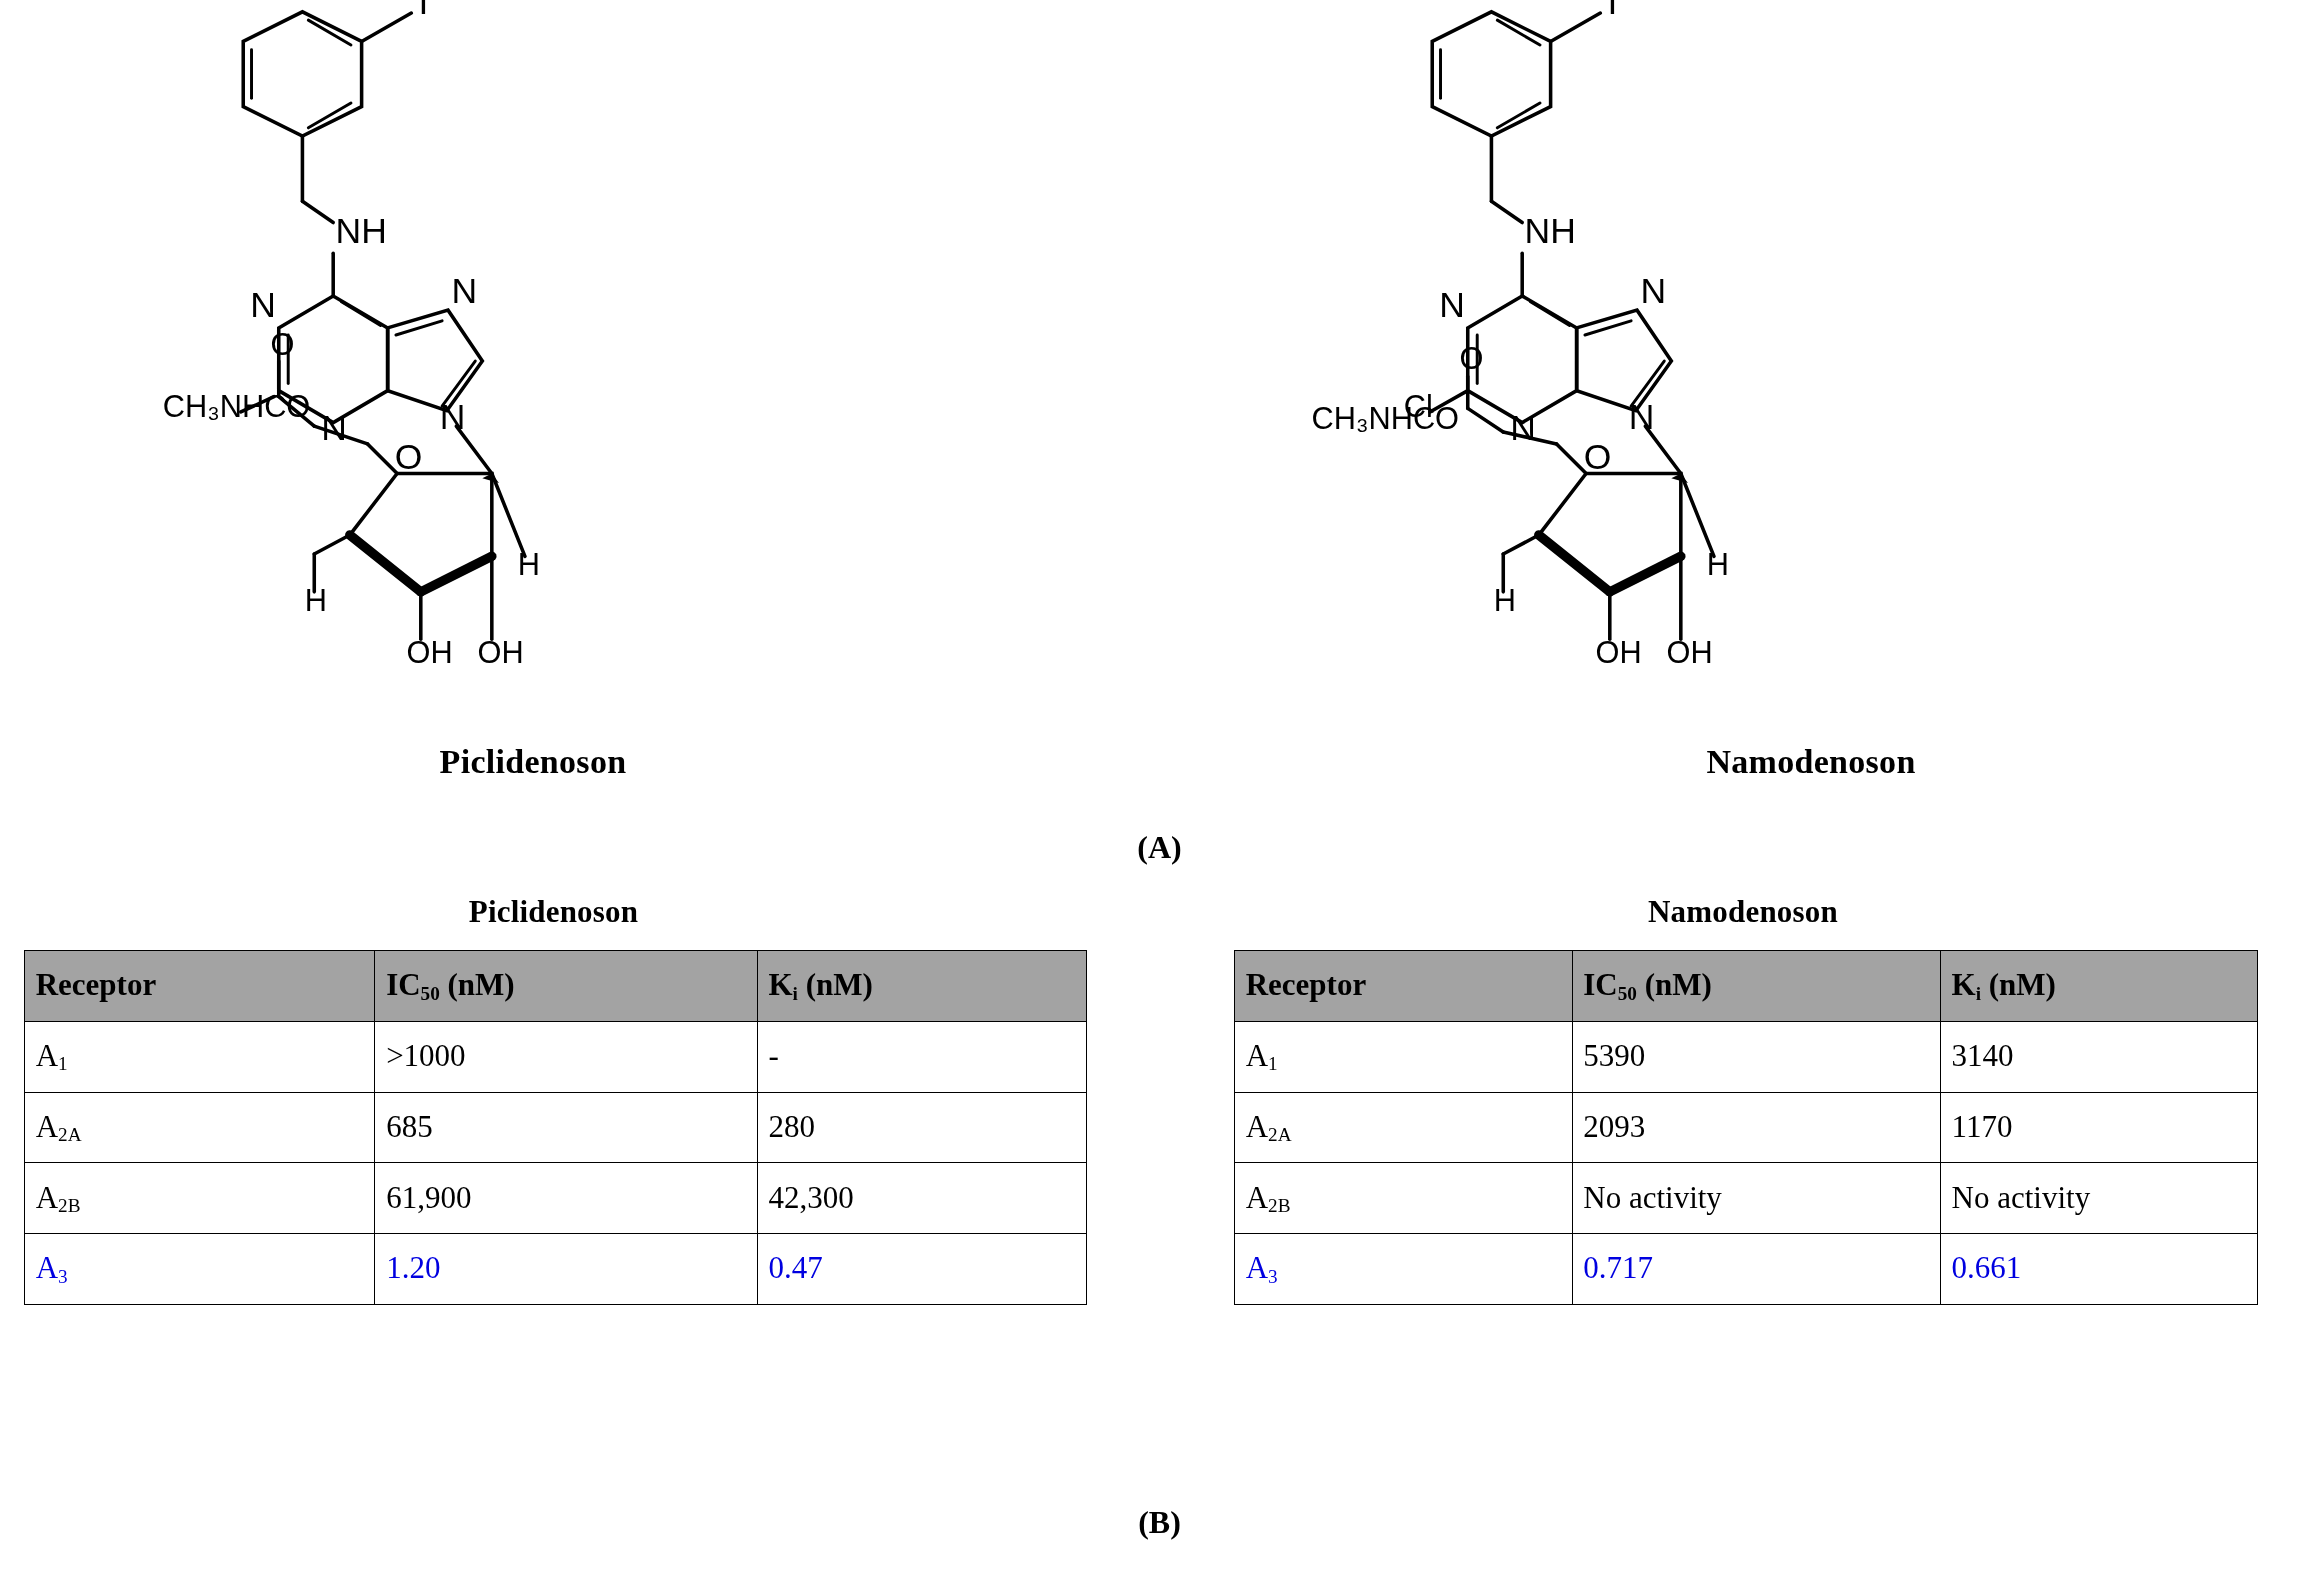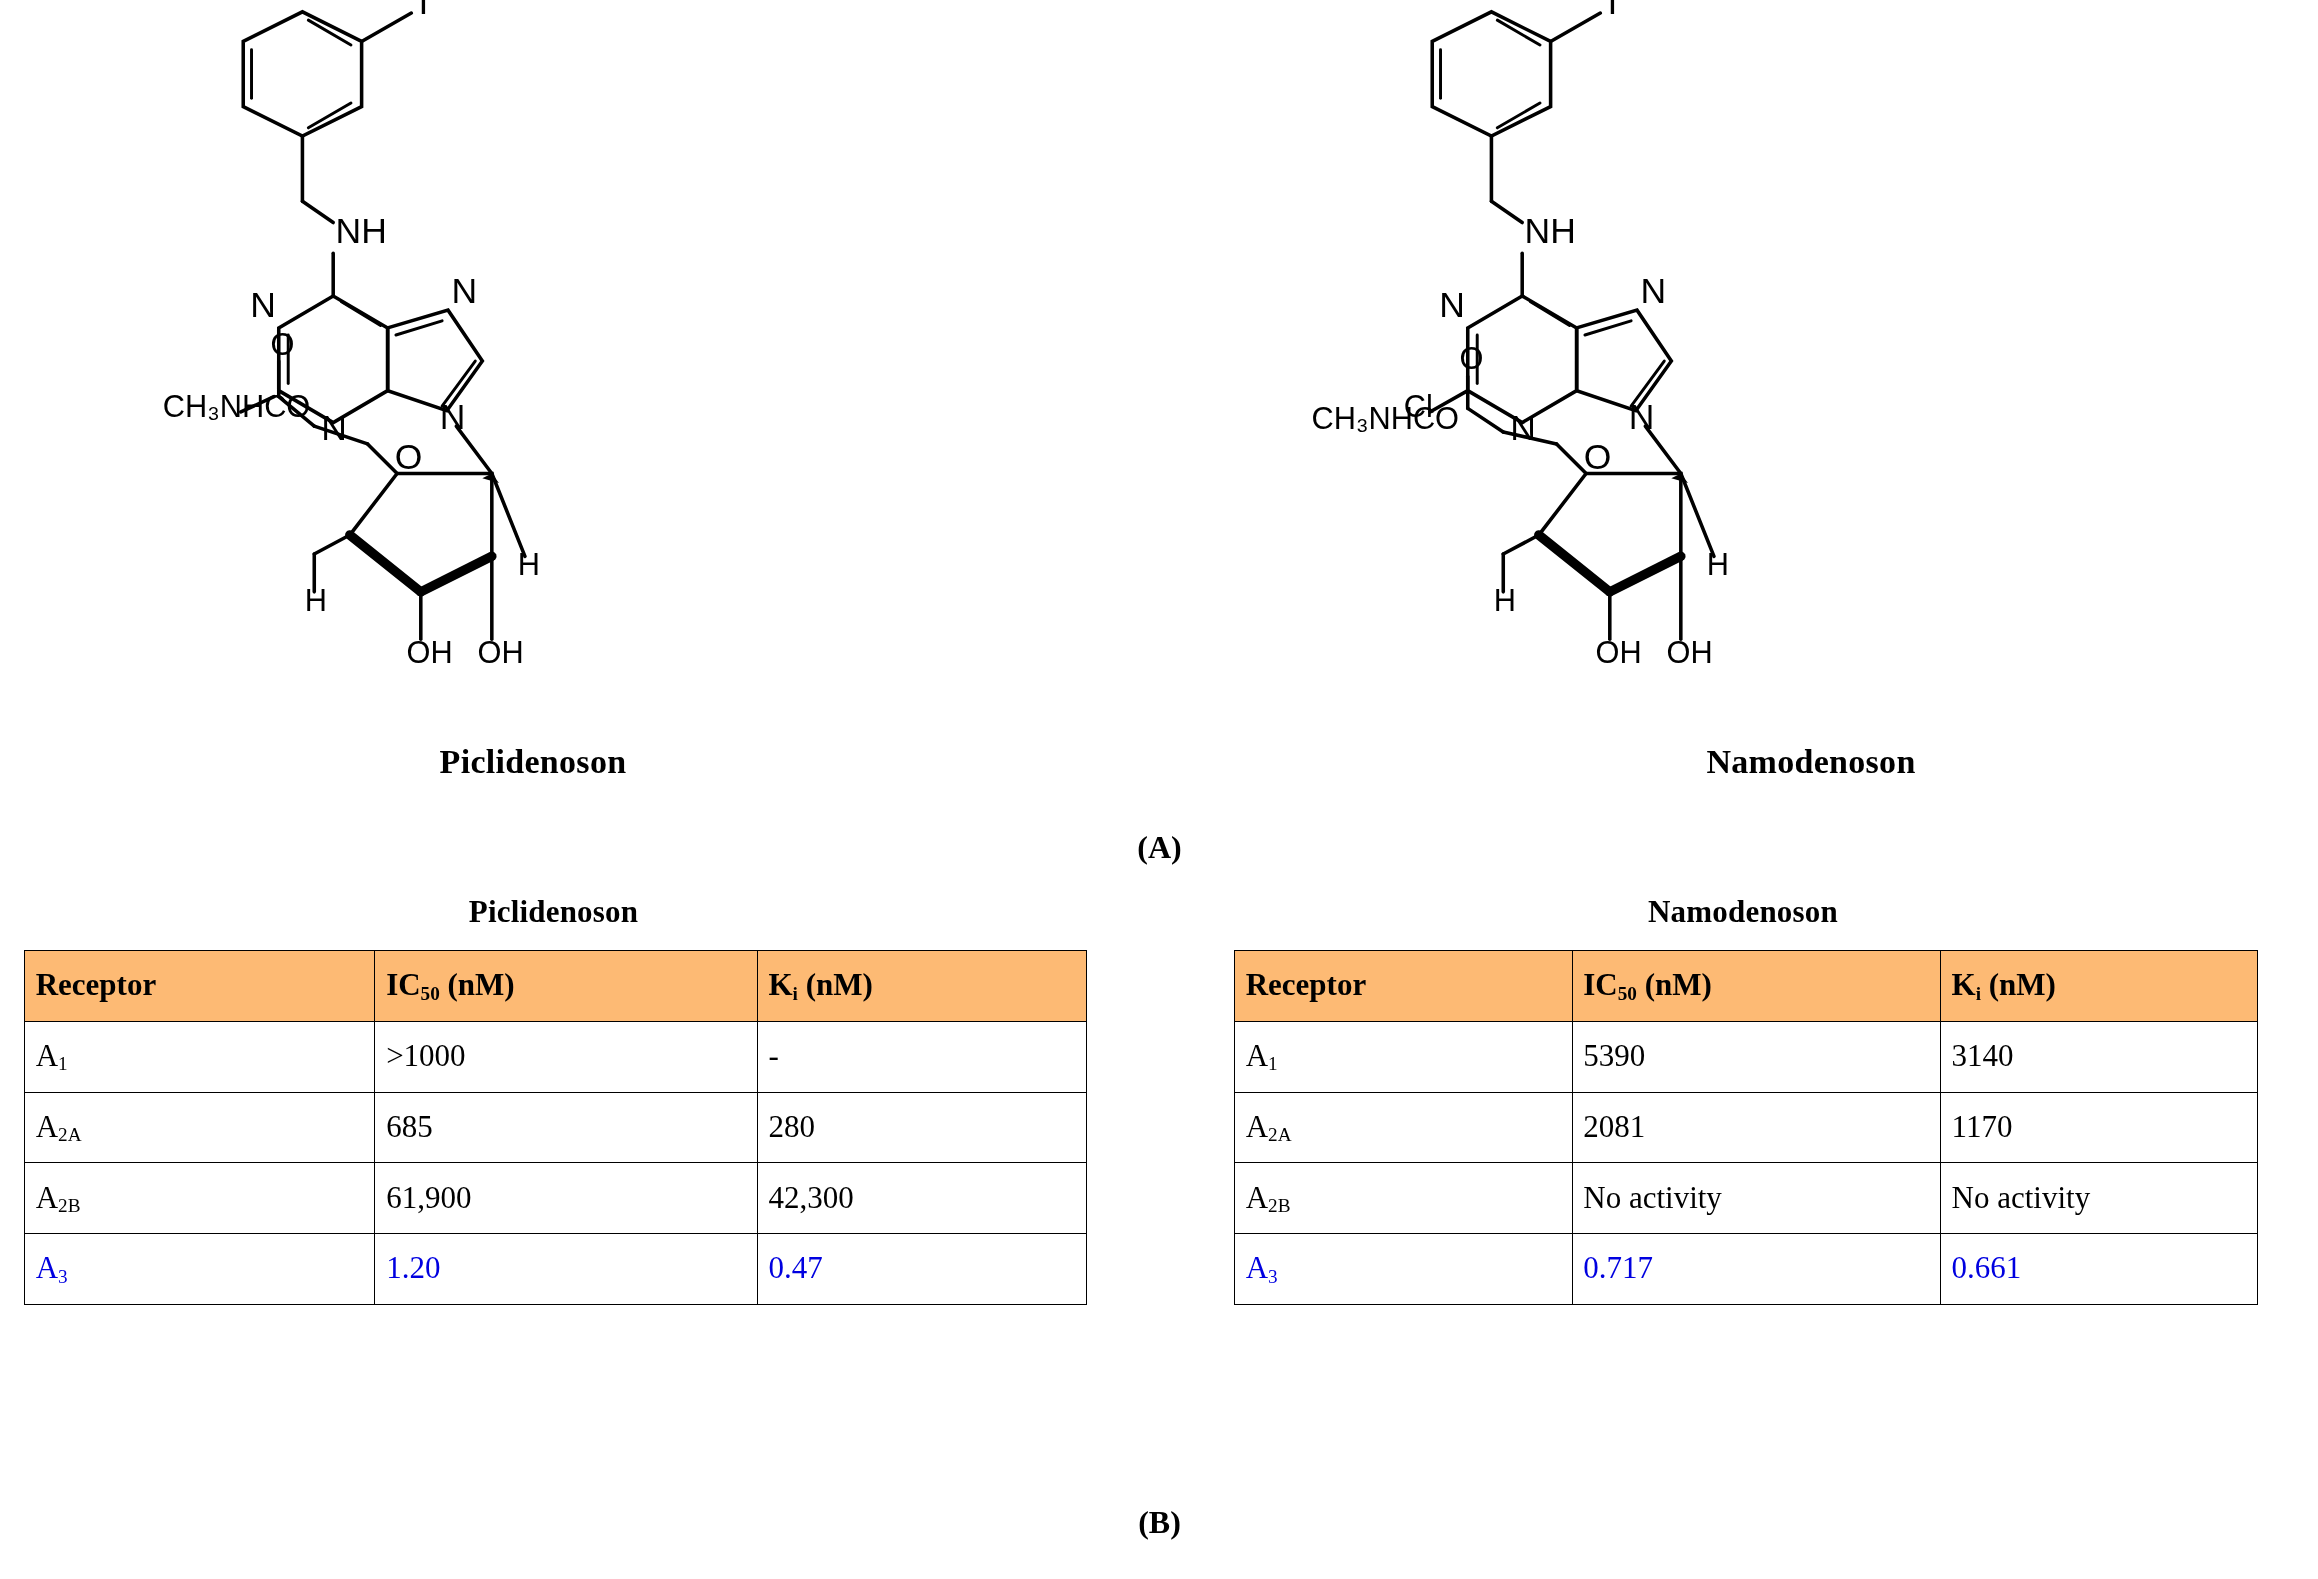--- a/index.html
+++ b/index.html
@@ -98,21 +98,21 @@
   table.data td {
     border: 1.8px solid #000000;
     padding: 8.3px 10.7px 9.5px 10.7px;
     text-align: left;
     vertical-align: middle;
     height: 52px;
     font-weight: normal;
     white-space: nowrap;
   }
   table.data th {
-    background: #fdba74;
+    background: #a3a3a3;
     font-weight: bold;
   }
   table.data col.c1 { width: 33%; }
   table.data col.c2 { width: 36%; }
   table.data col.c3 { width: 31%; }
 
   .row-highlight td {
     color: #0000e0;
     font-weight: bold;
   }
@@ -314,21 +314,21 @@
           </tr>
         </thead>
         <tbody>
           <tr>
             <td>A<sub>1</sub></td>
             <td>5390</td>
             <td>3140</td>
           </tr>
           <tr>
             <td>A<sub>2A</sub></td>
-            <td>2081</td>
+            <td>2093</td>
             <td>1170</td>
           </tr>
           <tr>
             <td>A<sub>2B</sub></td>
             <td>No activity</td>
             <td>No activity</td>
           </tr>
           <tr class="row-highlight">
             <td>A<sub>3</sub></td>
             <td>0.717</td>

